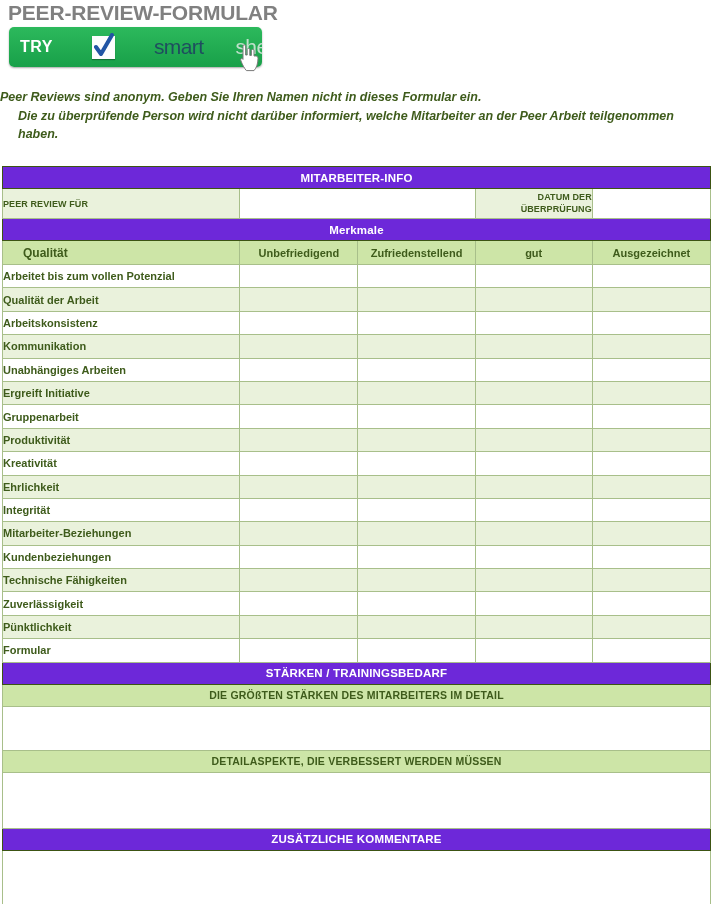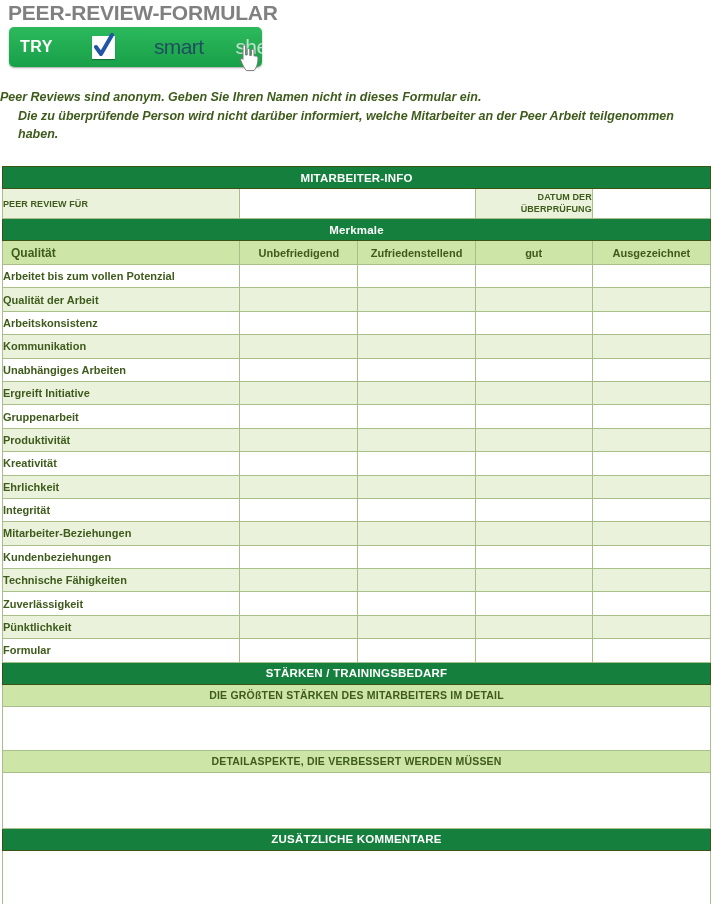--- a/index.html
+++ b/index.html
@@ -114,21 +114,21 @@
     width: 709px;
     border-collapse: collapse;
     table-layout: fixed;
   }
   table.form td {
     border: 1px solid #a8bf8a;
     padding: 0;
     vertical-align: middle;
   }
   .bandhead {
-    background: #15803d;
+    background: #6d28d9;
     color: #ffffff;
     font-size: 11.5px;
     font-weight: bold;
     text-align: center;
     height: 22px;
     letter-spacing: .2px;
     border-color: #3c5413 !important;
   }
   .subbandhead {
     background: #cde5a7;
@@ -154,21 +154,21 @@
   .colhead {
     background: #cde5a7;
     color: #3e5b1b;
     font-size: 11px;
     font-weight: bold;
     height: 24px;
     text-align: center;
   }
   .colhead.first {
     text-align: left;
-    padding-left: 8px;
+    padding-left: 20px;
     font-size: 12px;
   }
 
   tr.r-even td { background: #ffffff; }
   tr.r-odd  td { background: #eaf2dc; }
   td.trait {
     color: #3e5b1b;
     font-size: 11px;
     font-weight: bold;
     padding-left: 8px;

